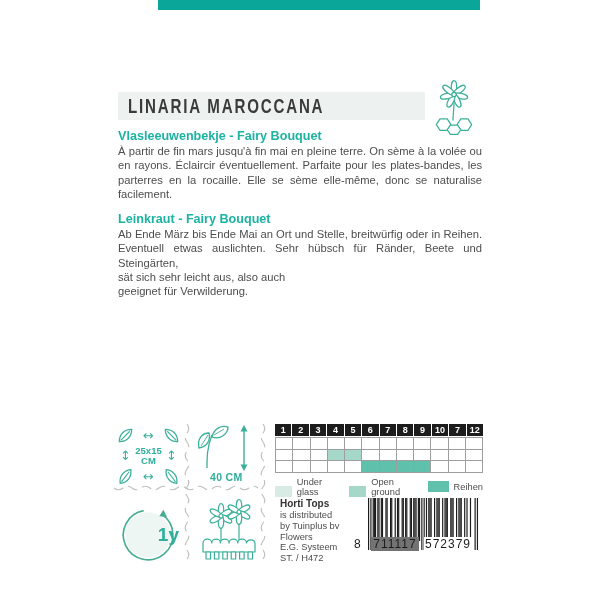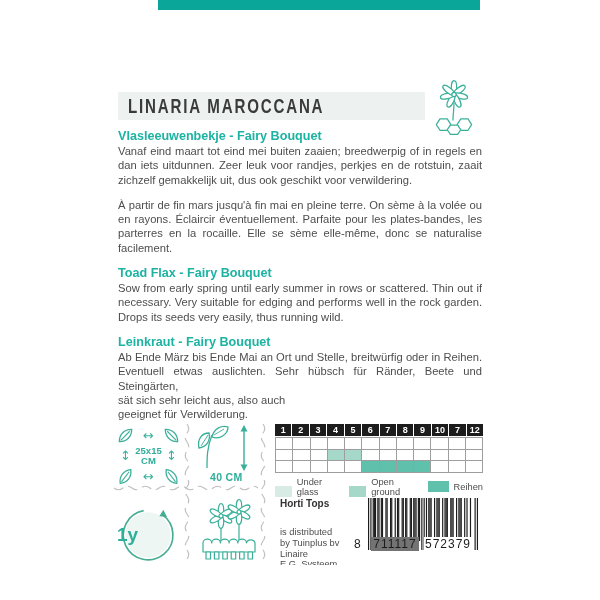--- a/index.html
+++ b/index.html
@@ -22,41 +22,41 @@
   .spacing-icon{position:absolute;left:115px;top:425px;width:68px;height:60px;}
   .spacing-grid{display:grid;grid-template-columns:21px 25px 21px;grid-template-rows:20px 21px 20px;align-items:center;justify-items:center;}
   .arrow{font-family:"DejaVu Sans",sans-serif;color:#3ab09a;font-size:13px;line-height:13px;}
   .sp-text{font-size:9.5px;font-weight:700;color:#2fae9b;text-align:center;line-height:9.5px;}
   .leaf{display:block;}
 
   .height-icon{position:absolute;left:196px;top:425px;width:64px;height:58px;}
   .height-label{position:absolute;left:14px;top:46px;font-size:10.5px;font-weight:700;color:#2fae9b;letter-spacing:0.3px;}
 
   .annual-icon{position:absolute;left:117px;top:503px;width:62px;height:62px;}
-  .annual-label{position:absolute;left:0;top:21px;width:100%;text-align:left;font-size:19px;font-weight:700;color:#2fae9b;}
+  .annual-label{position:absolute;left:0;top:21px;width:100%;text-align:right;font-size:19px;font-weight:700;color:#2fae9b;}
 
   .tray-icon{position:absolute;left:197px;top:503px;}
 
   
   .calendar{position:absolute;left:275px;top:424px;width:208px;}
   .mrow{display:flex;gap:1px;}
   .mcell{flex:1;background:#1c1c1c;color:#fff;font-size:9px;line-height:12px;height:12px;font-weight:700;text-align:center;}
   .rows{margin-top:1px;border:1px solid #9e9e9e;}
   .crow{display:flex;height:10.5px;border-bottom:1px solid #9e9e9e;}
   .crow:last-child{border-bottom:none;}
   .ccell{flex:1;border-right:1px solid #9e9e9e;}
   .ccell:last-child{border-right:none;}
   .legend{margin-top:4px;display:flex;align-items:center;gap:13px;}
   .litem{display:flex;align-items:flex-end;}
   .lsw{display:inline-block;width:21px;height:11px;margin-right:5px;}
   .llabel{font-size:9.3px;color:#4d4d4d;}
 
   
   .distributor{position:absolute;left:280px;top:498px;width:76px;}
-  .dist-name{font-size:10px;font-weight:700;color:#333;margin-bottom:18px;}
+  .dist-name{font-size:10px;font-weight:700;color:#333;margin-bottom:1px;}
   .dist-line{font-size:9.3px;line-height:10.8px;color:#4d4d4d;}
 
   .barcode{position:absolute;left:354px;top:498px;width:126px;height:64px;}
   .bc-svg{position:absolute;left:14px;top:0;width:110px;height:52px;fill:#1c1c1c;}
   .bc-digits{position:absolute;top:39px;font-size:12px;letter-spacing:1px;color:#1c1c1c;}
   .bc-first{left:0;}
   .bc-left{left:17px;width:48px;text-align:center;background:#737373;}
   .bc-right{left:70px;width:48px;text-align:center;background:#fff;}
 
   .print-mark{position:absolute;left:469px;top:578px;width:13px;height:22px;background:#222;}
@@ -88,28 +88,23 @@
       <path d="M21,20 C21,27 20,31 20,37" fill="none"></path>
       <path d="M4,41 L7.5,35.5 L14.5,35.5 L18,41 L14.5,46.5 L7.5,46.5 Z"></path>
       <path d="M24,41 L27.5,35.5 L34.5,35.5 L38,41 L34.5,46.5 L27.5,46.5 Z"></path>
       <path d="M14.5,46 L17.5,41.5 L24.5,41.5 L27.5,46 L24.5,50.5 L17.5,50.5 Z"></path>
     </g>
   </svg>
 
   <div class="sections">
       <div>
         <div class="sec-head">Vlasleeuwenbekje - Fairy Bouquet</div>
-        <div class="sec-body">Vanaf eind maart tot eind mei buiten zaaien; breedwerpig of in regels en dan iets uitdunnen. Zeer leuk voor randjes, perkjes en de rotstuin, zaait zichzelf gemakkelijk uit, dus ook geschikt voor verwildering.</div>
       </div>
       <div>
         <div class="sec-body">À partir de fin mars jusqu'à fin mai en pleine terre. On sème à la volée ou en rayons. Éclaircir éventuellement. Parfaite pour les plates-bandes, les parterres en la rocaille. Elle se sème elle-même, donc se naturalise facilement.</div>
-      </div>
-      <div>
-        <div class="sec-head">Toad Flax - Fairy Bouquet</div>
-        <div class="sec-body">Sow from early spring until early summer in rows or scattered. Thin out if necessary. Very suitable for edging and performs well in the rock garden. Drops its seeds very easily, thus running wild.</div>
       </div>
       <div>
         <div class="sec-head">Leinkraut - Fairy Bouquet</div>
         <div class="sec-body">Ab Ende März bis Ende Mai an Ort und Stelle, breitwürfig oder in Reihen. Eventuell etwas auslichten. Sehr hübsch für Ränder, Beete und Steingärten,
 sät sich sehr leicht aus, also auch
 geeignet für Verwilderung.</div>
       </div>
     </div>
 
   <div class="spacing-icon">
@@ -283,21 +278,21 @@
           <span class="llabel">Reihen</span>
         </div>
       </div>
   </div>
 
   <div class="distributor">
     <div class="dist-name">Horti Tops</div>
     <div>
         <div class="dist-line">is distributed</div>
         <div class="dist-line">by Tuinplus bv</div>
-        <div class="dist-line">Linaire</div>
+        <div class="dist-line">Flowers</div>
         <div class="dist-line">E.G. Systeem</div>
         <div class="dist-line">ST. / H472</div>
       </div>
   </div>
 
   <div class="barcode">
     <svg class="bc-svg" viewBox="0 0 95 52" preserveAspectRatio="none">
         <rect x="0" y="0" width="1.02" height="52"></rect>
         <rect x="2" y="0" width="1.02" height="52"></rect>
         <rect x="4" y="0" width="1.02" height="43"></rect>

